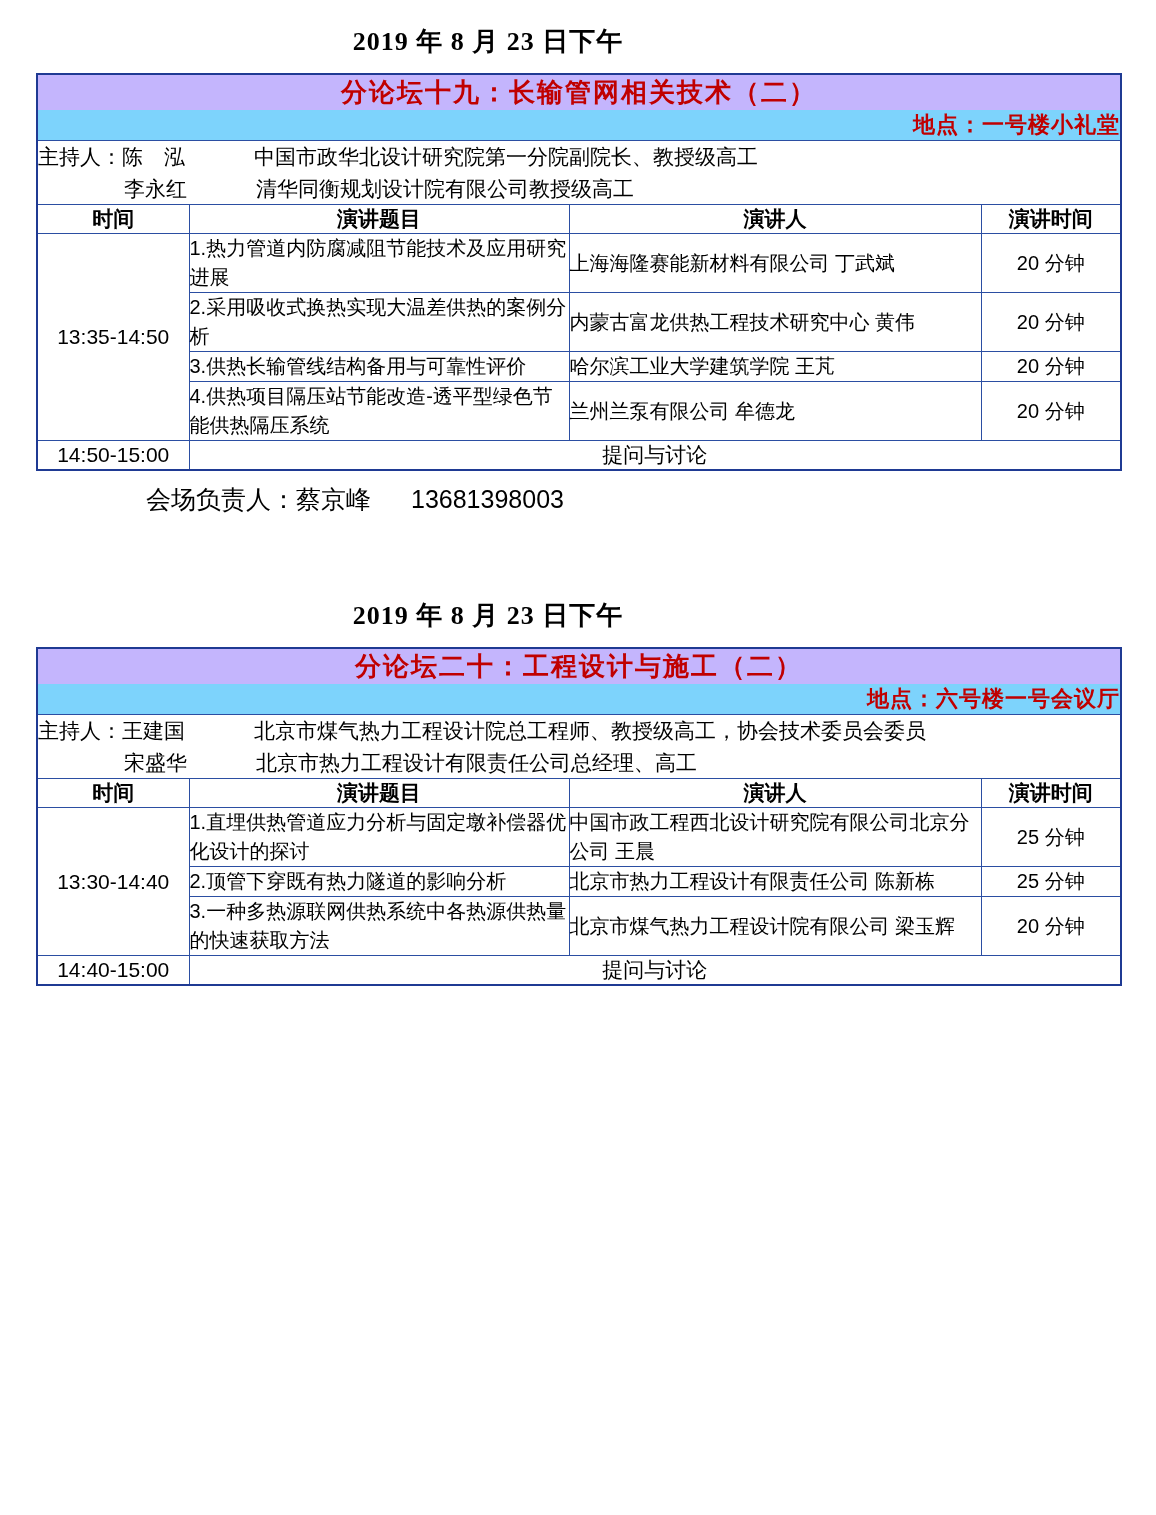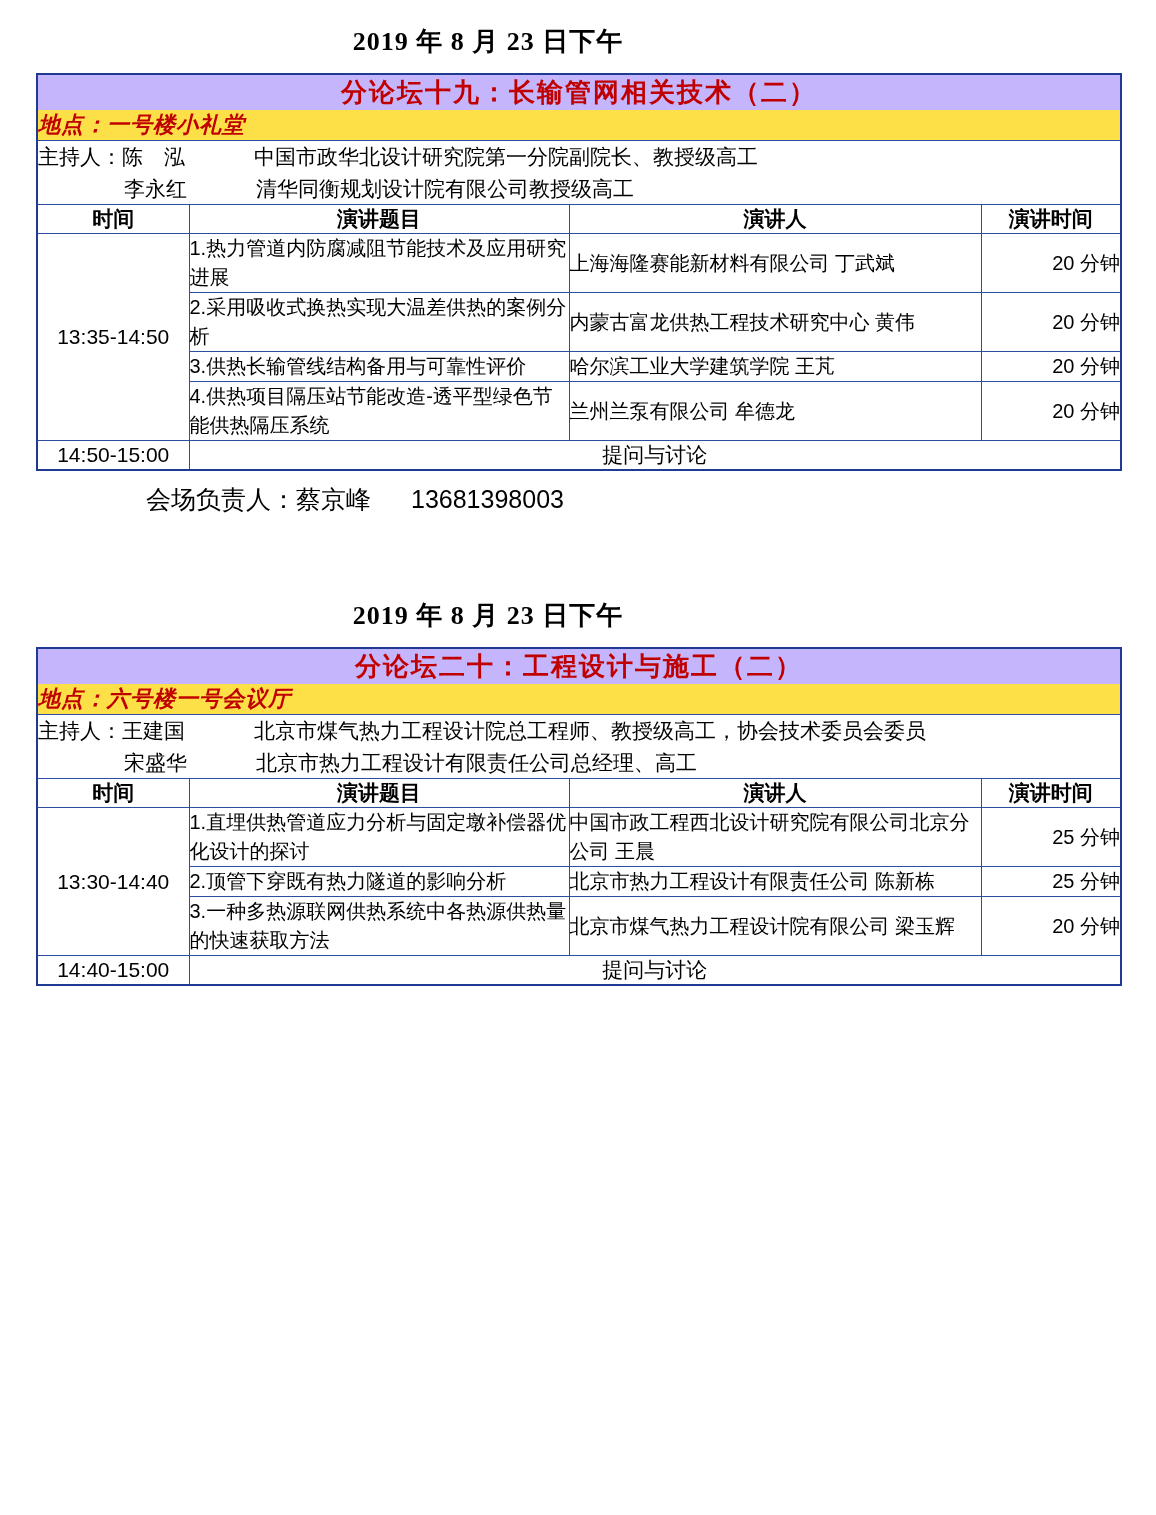--- a/index.html
+++ b/index.html
@@ -47,25 +47,24 @@
     padding: 12px 0 4px 0;
     border-bottom: none !important;
   }
   .forum-title {
     color: #c00000;
     font-weight: bold;
     font-size: 26px;
     letter-spacing: 2px;
   }
   .venue-cell {
-    background: #fde047;
-    text-align: left;
+    background: #7dd3fc;
+    text-align: right;
     padding: 2px 12px 10px 0;
     border-top: none !important;
-    font-style: italic;
   }
   .venue {
     color: #c00000;
     font-weight: bold;
     font-size: 22px;
     letter-spacing: 1px;
   }
   .host-cell {
     padding: 8px 0 10px 14px;
     font-size: 21px;
@@ -97,21 +96,21 @@
     font-size: 20px;
     line-height: 1.45;
     padding: 8px 6px 8px 12px;
   }
   .speaker-cell {
     font-size: 20px;
     line-height: 1.45;
     padding: 8px 6px 8px 12px;
   }
   .dur-cell {
-    text-align: right;
+    text-align: center;
     font-size: 20px;
   }
   .qa-time-cell {
     text-align: center;
     font-size: 21px;
     padding: 8px 0;
   }
   .qa-cell {
     text-align: center;
     font-size: 21px;

